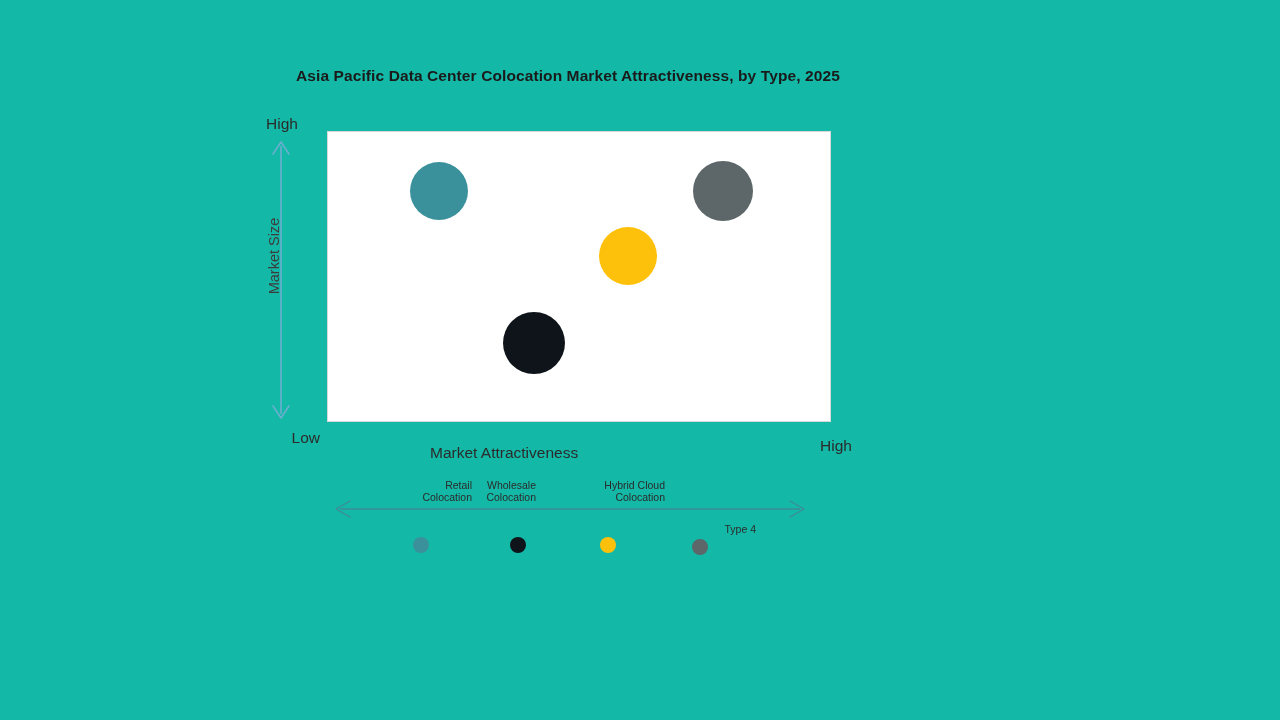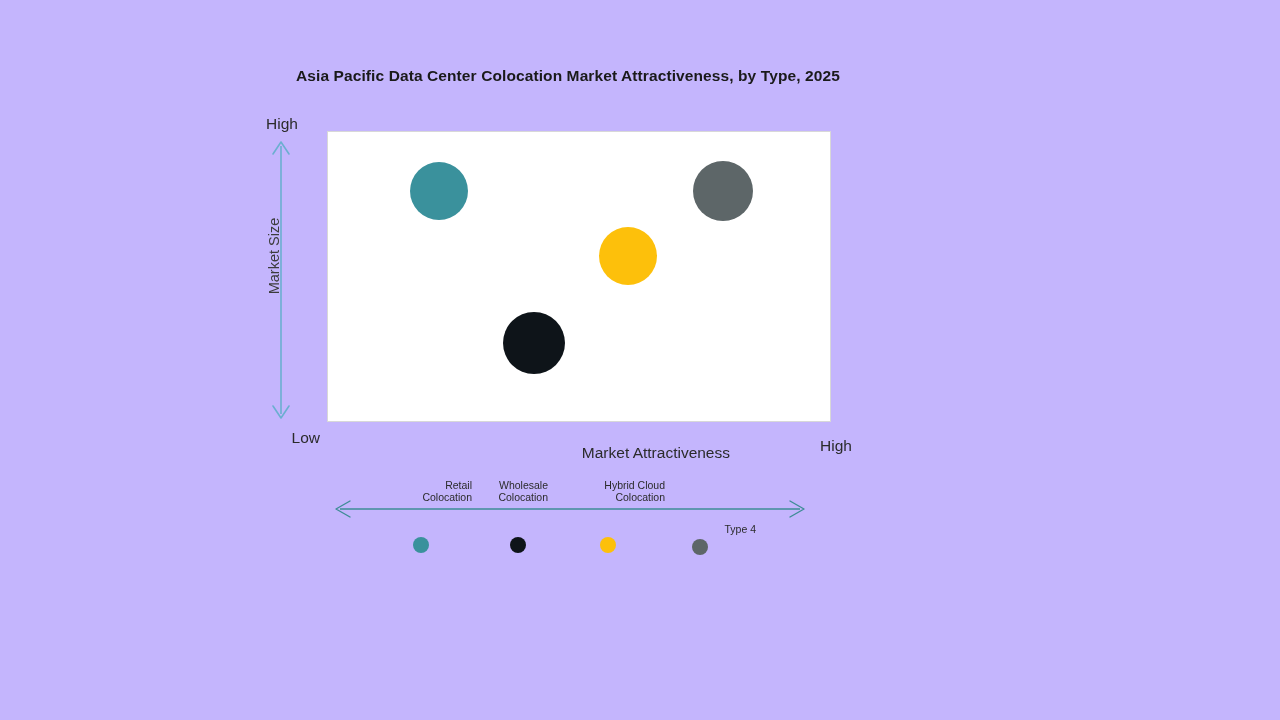--- a/index.html
+++ b/index.html
@@ -11,21 +11,21 @@
     width: 1280px;
     height: 720px;
     font-family: "Liberation Sans", sans-serif;
     color: #231f20;
     overflow: hidden;
   }
   #canvas {
     position: relative;
     width: 1280px;
     height: 720px;
-    background: #c4b5fd;
+    background: #14b8a6;
   }
 
   
   #chart-title {
     position: absolute;
     left: 296px;
     top: 67px;
     width: 700px;
     font-size: 15.5px;
     font-weight: bold;
@@ -91,21 +91,21 @@
     width: 70px;
     text-align: right;
     font-size: 15.5px;
     color: #2b2b2b;
   }
   #x-axis-title {
     position: absolute;
     left: 430px;
     top: 444px;
     width: 300px;
-    text-align: right;
+    text-align: left;
     font-size: 15.5px;
     color: #2b2b2b;
     white-space: nowrap;
   }
   #x-axis-high {
     position: absolute;
     left: 820px;
     top: 437px;
     width: 70px;
     text-align: left;
@@ -163,21 +163,21 @@
   <div id="x-axis-high">High</div>
 
   <svg id="legend-axis-arrow" viewBox="0 0 480 22" xmlns="http://www.w3.org/2000/svg">
     <line x1="10" y1="11" x2="470" y2="11" stroke="#3E8C96" stroke-width="1.4"></line>
     <polyline points="20,3 6,11 20,19" fill="none" stroke="#3E8C96" stroke-width="1.4" stroke-linecap="round" stroke-linejoin="round"></polyline>
     <polyline points="460,3 474,11 460,19" fill="none" stroke="#3E8C96" stroke-width="1.4" stroke-linecap="round" stroke-linejoin="round"></polyline>
   </svg>
 
   <div class="legend-label" style="left:372px; top:479px; width:100px;">Retail
 Colocation</div>
-  <div class="legend-label" style="left:448px; top:479px; width:100px;">Wholesale
+  <div class="legend-label" style="left:436px; top:479px; width:100px;">Wholesale
 Colocation</div>
   <div class="legend-label" style="left:565px; top:479px; width:100px;">Hybrid Cloud
 Colocation</div>
   <div class="legend-label" style="left:656px; top:483px; width:100px;margin-top:40px;">Type 4</div>
 
   <div class="legend-dot" style="left:413px; top:537px; background:#3A919C;"></div>
   <div class="legend-dot" style="left:510px; top:537px; background:#0E1419;"></div>
   <div class="legend-dot" style="left:600px; top:537px; background:#FDC00B;"></div>
   <div class="legend-dot" style="left:692px; top:539px; background:#5D6668;"></div>
 

